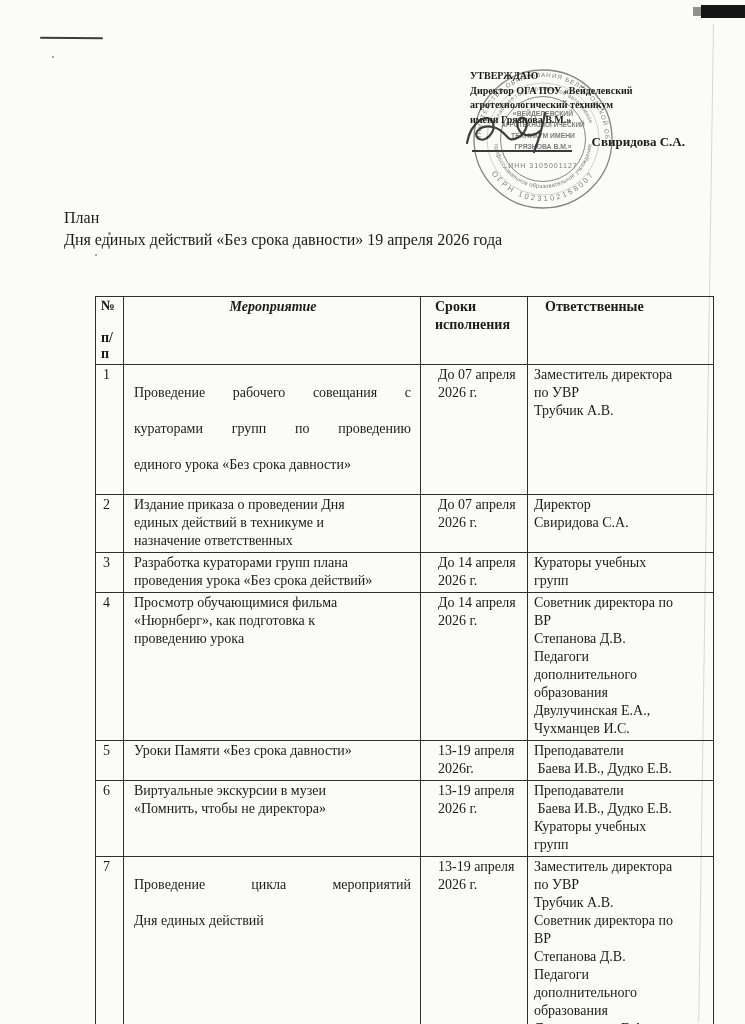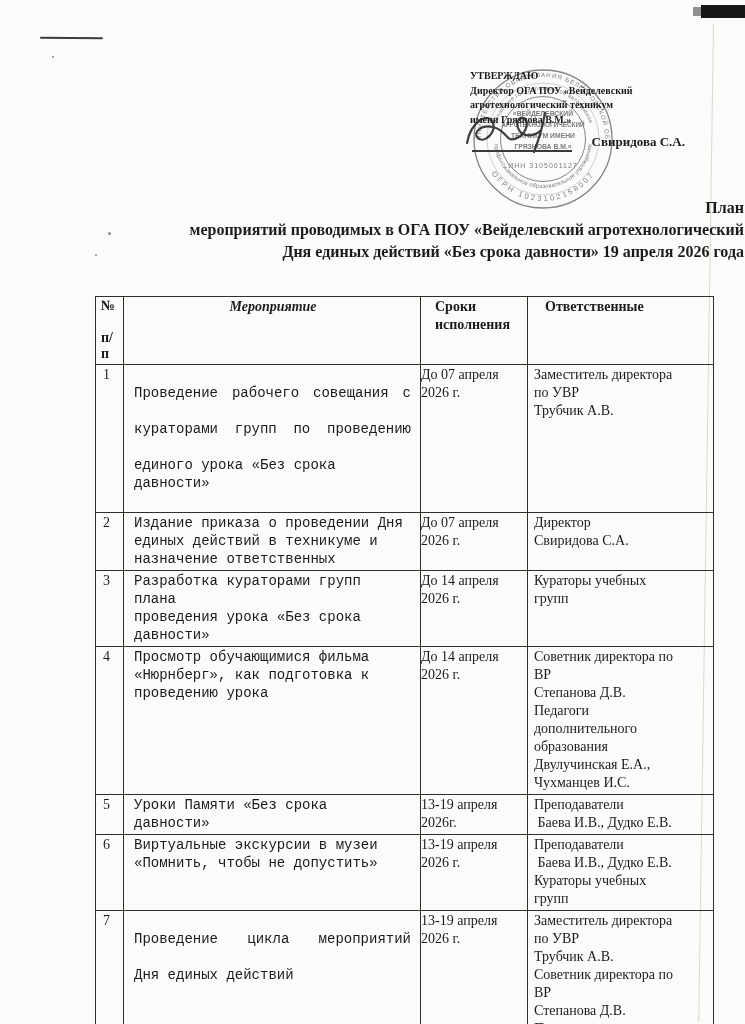--- a/index.html
+++ b/index.html
@@ -23,36 +23,36 @@
   .approval .l1{padding-right:4px;}
   .approval .l3{padding-right:22px;}
   .approval .l4{padding-right:12px;}
   .signee{position:absolute;left:470px;top:134px;width:232px;
     font-weight:bold;font-size:13px;text-align:right;padding-right:0;}
   .signee span{display:inline-block;padding-right:17px;}
   .sig-underline{position:absolute;left:472px;top:150px;width:100px;height:1.6px;background:#3a3a3a;}
   .signature-svg{position:absolute;left:455px;top:103px;}
   .stamp-svg{position:absolute;left:448px;top:44px;opacity:.82;}
   
-  .doc-title{position:absolute;left:64px;top:197px;width:680px;
-    text-align:right;font-weight:bold;font-size:16px;line-height:22px;}
+  .doc-title{position:absolute;left:64px;top:207px;width:680px;
+    text-align:left;font-weight:normal;font-size:16px;line-height:22px;}
   
   .plan-table{position:absolute;left:95px;top:296px;width:618px;
     border-collapse:collapse;table-layout:fixed;font-size:14px;line-height:18px;}
   .plan-table th,.plan-table td{
     border:1.5px solid #2f2f2c;vertical-align:top;
     padding:1px 6px 2px 8px;white-space:pre-line;overflow:hidden;}
   .plan-table th{font-weight:bold;text-align:left;}
   th.h-num{line-height:16px;padding-left:5px;}
   th.h-act{text-align:center;font-style:italic;}
   th.h-dat{padding-left:14px;margin-left:38px;}
   th.h-resp{padding-left:17px;}
   td.c-num{padding-left:7px;}
-  td.c-act{padding-left:10px;padding-right:9px;font-family:Liberation Mono, monospace;}
-  td.c-dat{padding-left:0;}
+  td.c-act{padding-left:10px;padding-right:9px;}
+  td.c-dat{padding-left:17px;}
   td.c-resp{padding-left:6px;padding-right:9px;}
   tr.hrow{height:67px;}
   tr.r1{height:55px;} tr.r2{height:56px;} tr.r3{height:37px;}
   tr.r4{height:146px;} tr.r5{height:36px;} tr.r6{height:75px;} tr.r7{height:233px;}
   .jline{text-align:justify;text-align-last:justify;}
   .stamp-text{font-family:"Liberation Sans","DejaVu Sans",sans-serif;fill:#626264;}
 </style>
 </head>
 <body>
 
@@ -105,21 +105,20 @@
   <svg class="signature-svg" width="125" height="55" viewBox="0 0 125 55">
     <path d="M 12 40 C 16 18 34 8 38 20 C 41 29 30 41 23 35 C 17 30 26 21 38 24 C 54 28 50 42 64 34 C 72 29 74 18 69 15 C 64 13 60 20 64 27 C 68 34 78 34 85 28 M 90 10 C 88 22 84 36 79 49" fill="none" stroke="#2a2a2e" stroke-width="2.2" stroke-linecap="round" opacity="0.9"></path>
   </svg>
   <div class="sig-underline"></div>
   <div class="signee">
     <span>Свиридова С.А.</span>
   </div>
 
   <div class="doc-title">
     <div>План</div>
-    <div>мероприятий проводимых в ОГА ПОУ «Вейделевский агротехнологический</div>
     <div>Дня единых действий «Без срока давности» 19 апреля 2026 года</div>
   </div>
 
   <table class="plan-table">
     <colgroup>
       <col style="width:28px">
         <col style="width:297px">
         <col style="width:107px">
         <col style="width:186px">
     </colgroup>
@@ -153,21 +152,21 @@
 единых действий в техникуме и
 назначение ответственных</td>
       <td class="c-dat">До 07 апреля
 2026 г.</td>
       <td class="c-resp">Директор
 Свиридова С.А.</td>
     </tr>
     <tr class="r3">
       <td class="c-num">3</td>
       <td class="c-act">Разработка кураторами групп плана
-проведения урока «Без срока давности»</td>
+проведения урока «Без срока действий»</td>
       <td class="c-dat">До 14 апреля
 2026 г.</td>
       <td class="c-resp">Кураторы учебных
 групп</td>
     </tr>
     <tr class="r4">
       <td class="c-num">4</td>
       <td class="c-act">Просмотр обучающимися фильма
 «Нюрнберг», как подготовка к
 проведению урока</td>
@@ -186,21 +185,21 @@
       <td class="c-num">5</td>
       <td class="c-act">Уроки Памяти «Без срока давности»</td>
       <td class="c-dat">13-19 апреля
 2026г.</td>
       <td class="c-resp">Преподаватели
 &nbsp;Баева И.В., Дудко Е.В.</td>
     </tr>
     <tr class="r6">
       <td class="c-num">6</td>
       <td class="c-act">Виртуальные экскурсии в музеи
-«Помнить, чтобы не допустить»</td>
+«Помнить, чтобы не директора»</td>
       <td class="c-dat">13-19 апреля
 2026 г.</td>
       <td class="c-resp">Преподаватели
 &nbsp;Баева И.В., Дудко Е.В.
 Кураторы учебных
 групп</td>
     </tr>
     <tr class="r7">
       <td class="c-num">7</td>
       <td class="c-act">

